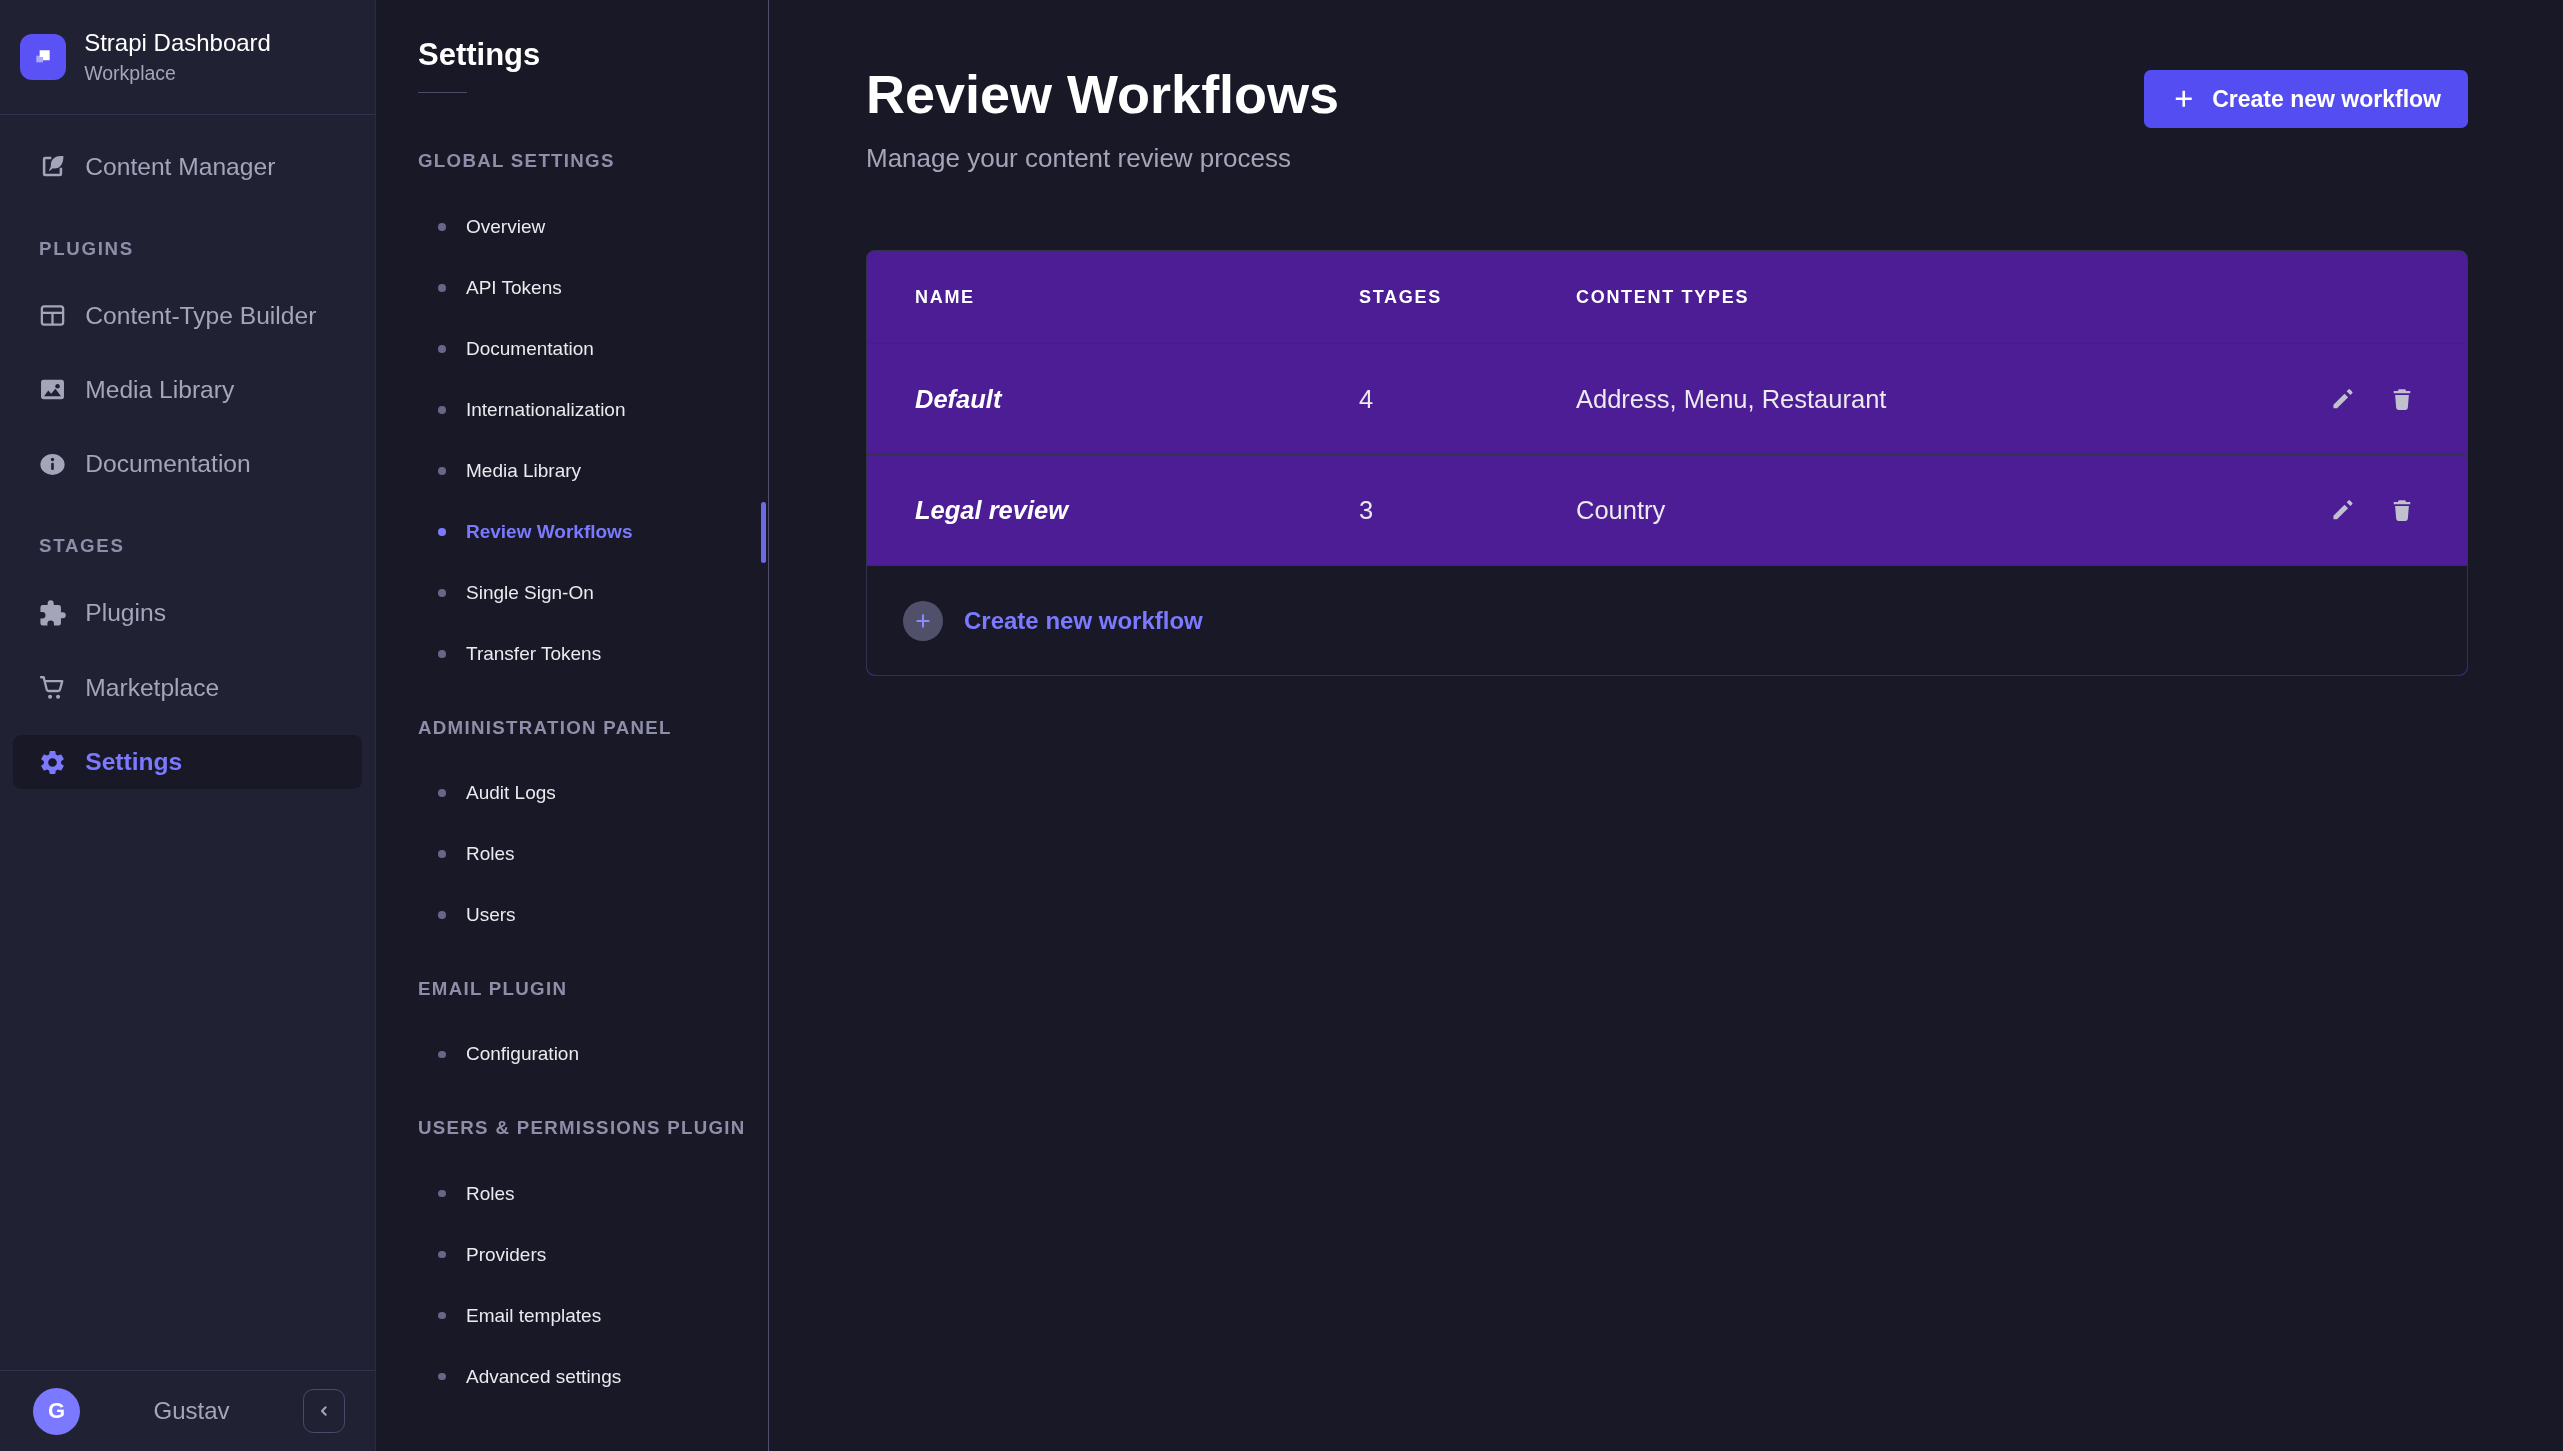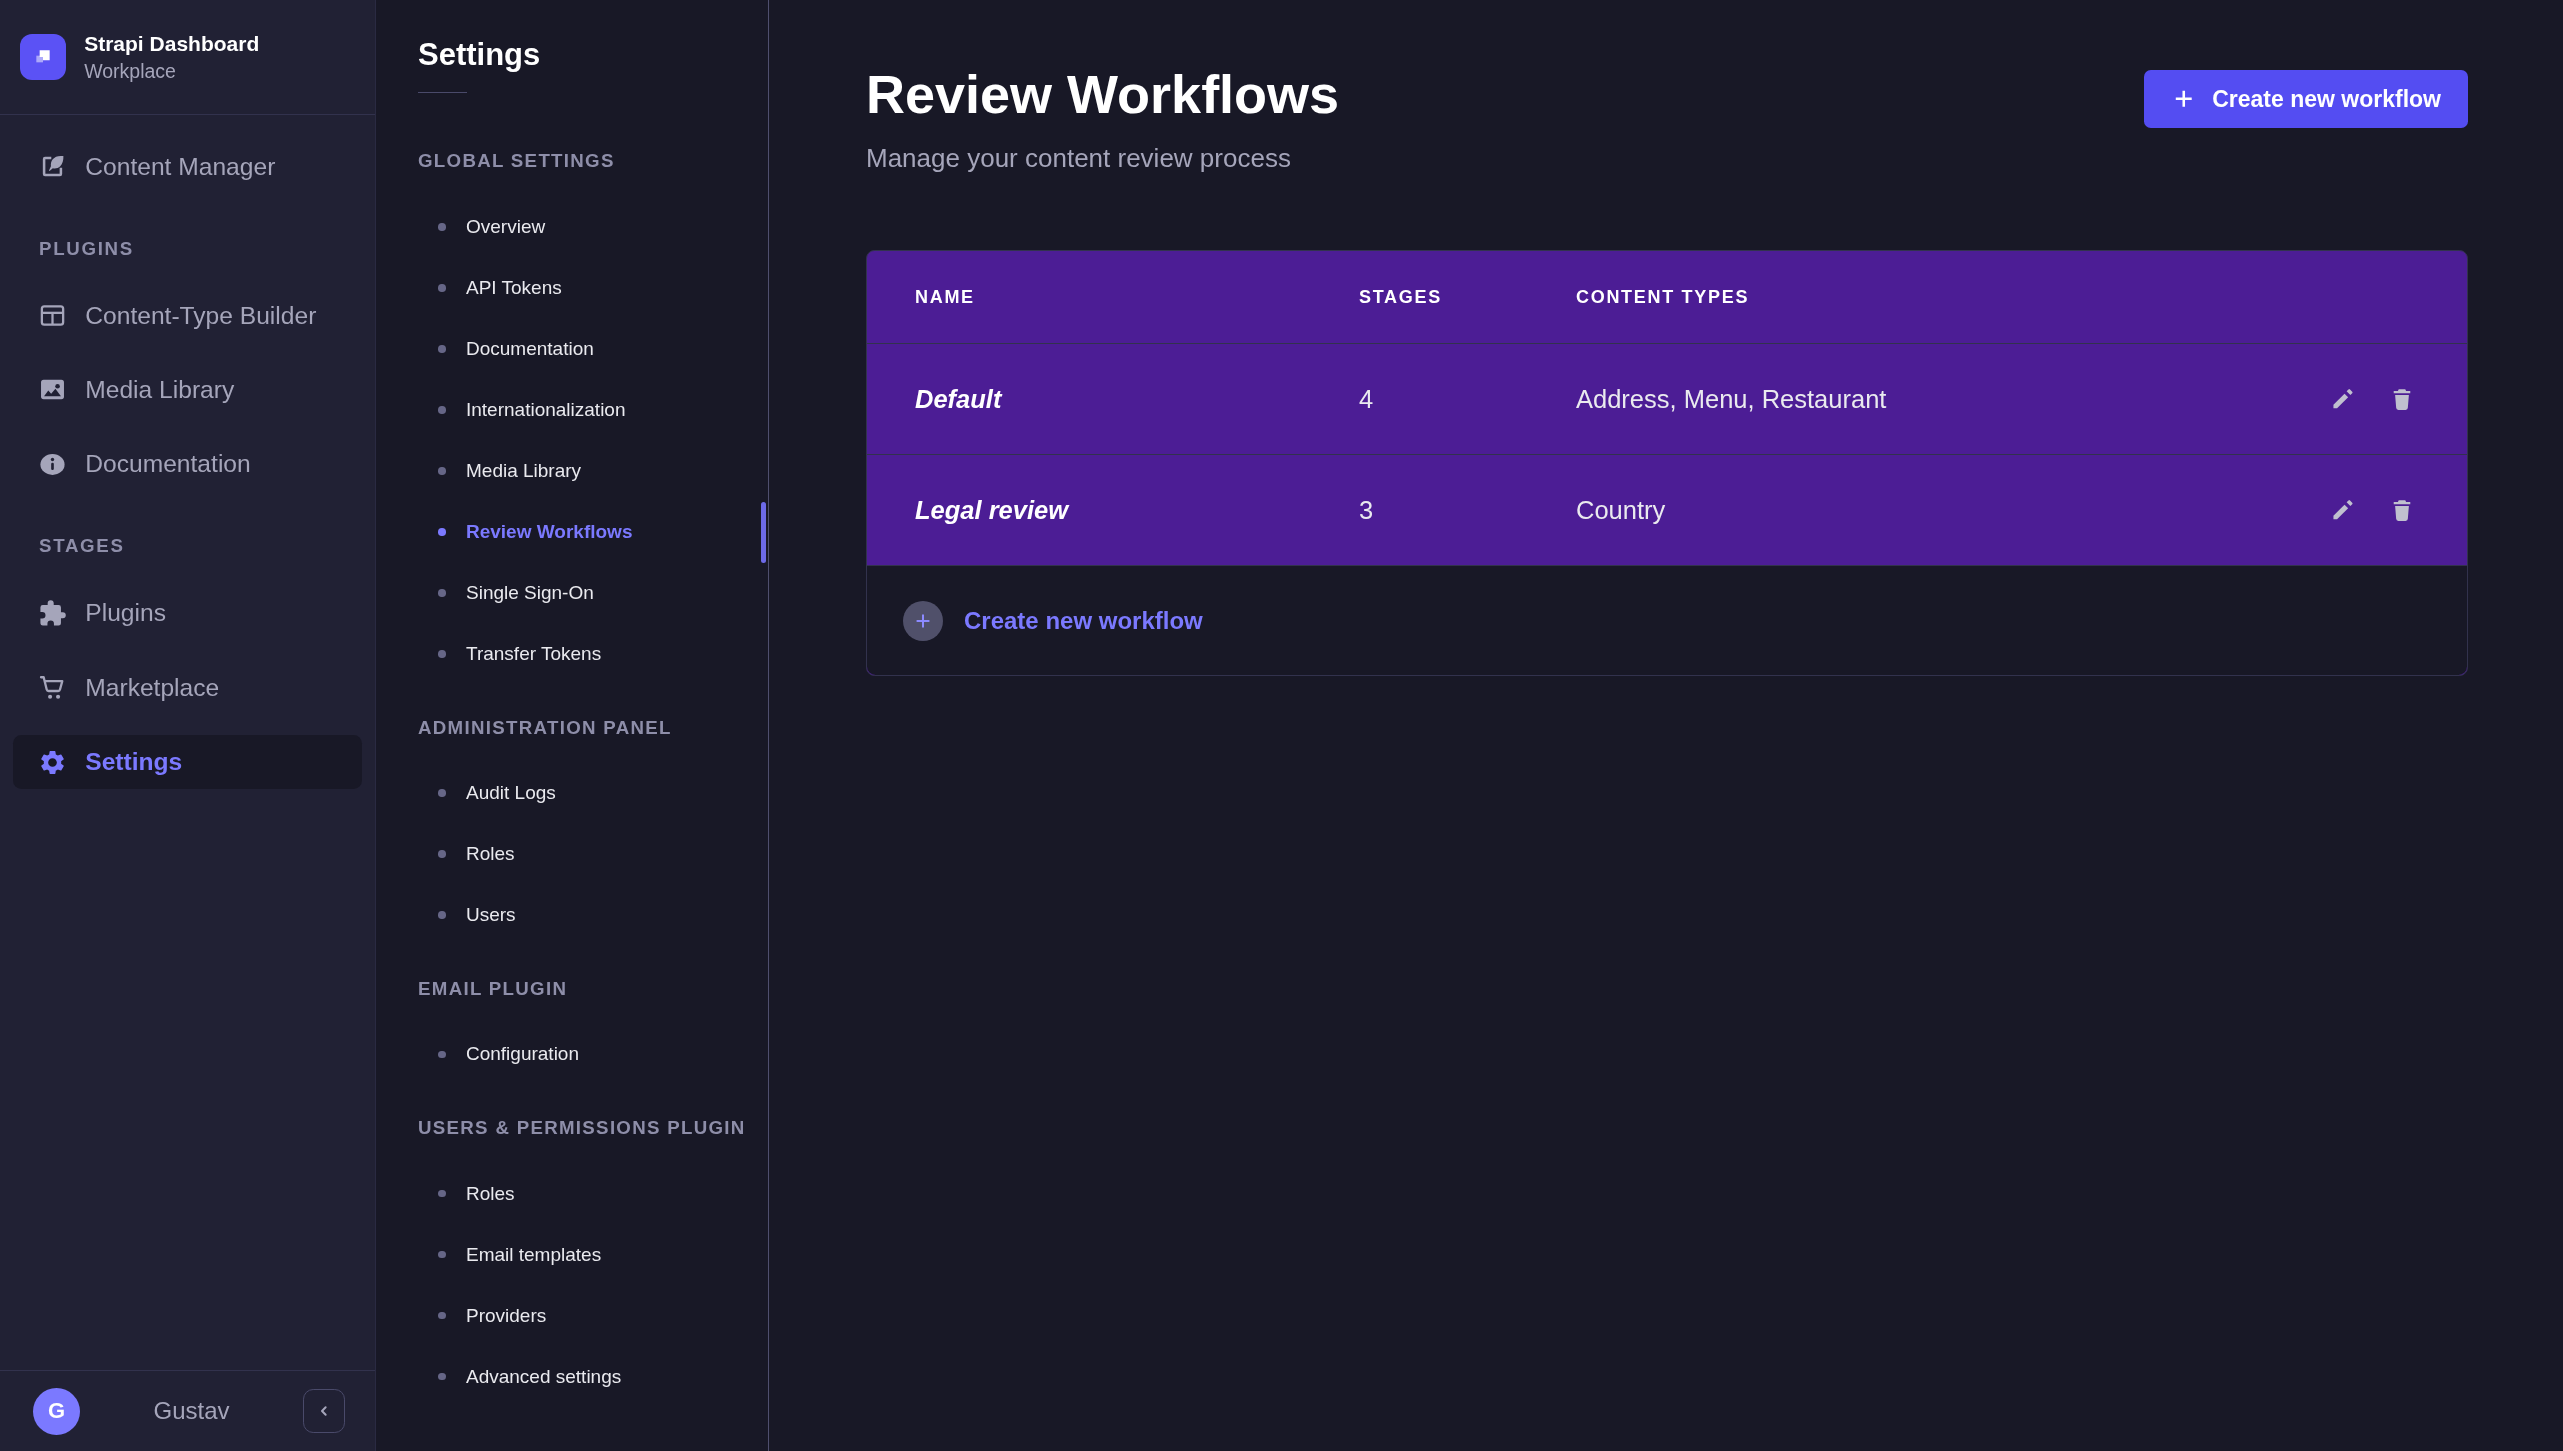--- a/index.html
+++ b/index.html
@@ -7,21 +7,21 @@
   html,body { background:#181826; }
   body { font-family:"Liberation Sans", sans-serif; color:#fff; }
   #app { position:relative; width:2563px; height:1451px; overflow:hidden; background:#181826; }
 
   
   .sidebar { position:absolute; left:0; top:0; bottom:0; width:376px; background:#212134; border-right:0.8px solid #2a2a42; }
   .brand { height:115px; border-bottom:0.8px solid #32324d; display:flex; align-items:center; padding-left:19.5px; }
   .brand-icon { width:46px; height:46px; border-radius:12px; background:#5b52f5; display:flex; align-items:center; justify-content:center; flex:0 0 auto; }
   .brand-icon svg { width:32px; height:32px; }
   .brand-text { margin-left:18.7px; }
-  .brand-title { font-size:21px; font-weight:700; color:#fff; line-height:1.2; }
+  .brand-title { font-size:24px; font-weight:400; color:#fff; line-height:1.2; }
   .brand-sub { font-size:19.5px; color:#a5a5ba; margin-top:3.4px; }
 
   .nav-item { display:flex; align-items:center; height:54px; margin:0 12.7px; padding-left:24.6px; border-radius:8.5px; cursor:pointer; }
   .nav-item .nicon { width:31px; height:31px; display:flex; align-items:center; justify-content:center; color:#a5a5ba; flex:0 0 auto; }
   .nav-item .nicon svg { width:29px; height:29px; }
   .nav-item .nlabel { margin-left:17px; font-size:24.6px; color:#a5a5ba; white-space:nowrap; }
   .nav-item.first { margin-top:24.6px; }
   .nav-item.active { background:#181826; }
   .nav-item.active .nicon { color:#7b79ff; }
   .nav-item.active .nlabel { color:#7b79ff; font-weight:700; }
@@ -242,25 +242,25 @@
     </div>
 
     <div class="subnav-heading">USERS &amp; PERMISSIONS PLUGIN</div>
     <div class="subnav-items">
       <div class="subnav-item">
           <span class="bullet"></span>
           <span class="slabel">Roles</span>
         </div>
       <div class="subnav-item">
           <span class="bullet"></span>
+          <span class="slabel">Providers</span>
+        </div>
+      <div class="subnav-item">
+          <span class="bullet"></span>
           <span class="slabel">Email templates</span>
-        </div>
-      <div class="subnav-item">
-          <span class="bullet"></span>
-          <span class="slabel">Providers</span>
         </div>
       <div class="subnav-item">
           <span class="bullet"></span>
           <span class="slabel">Advanced settings</span>
         </div>
     </div>
 
     <div class="subnav-scroll-thumb"></div>
   </nav>
 

